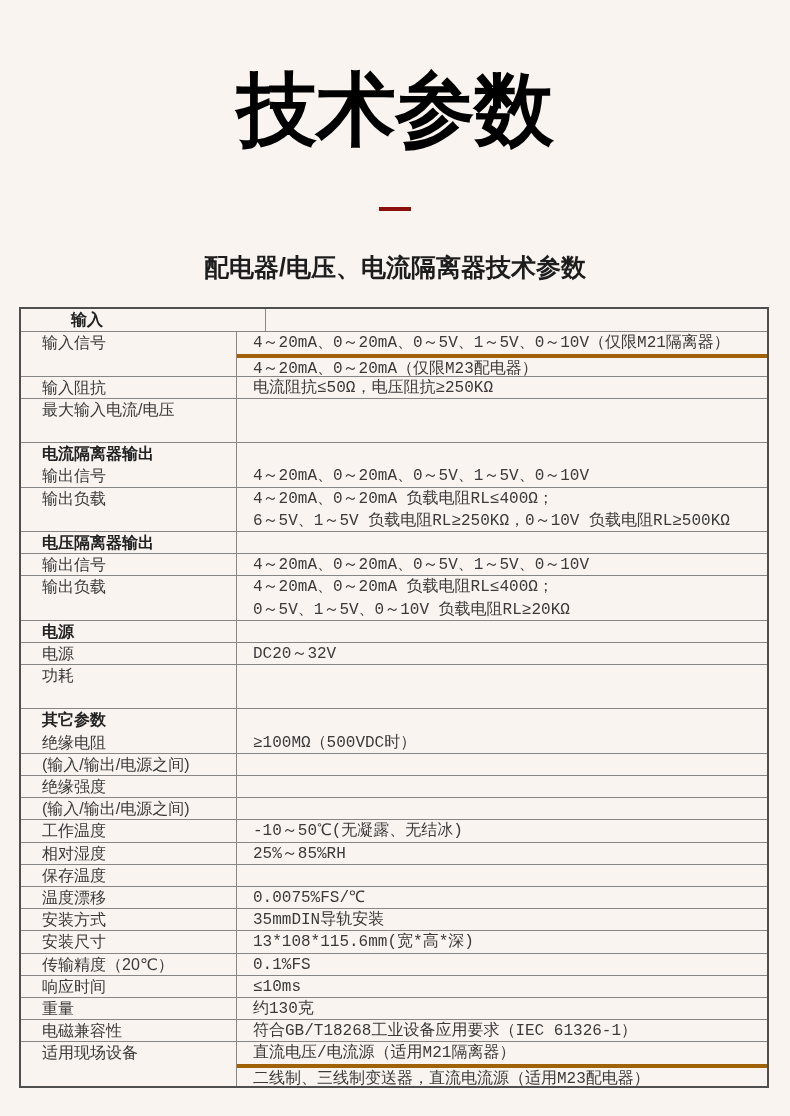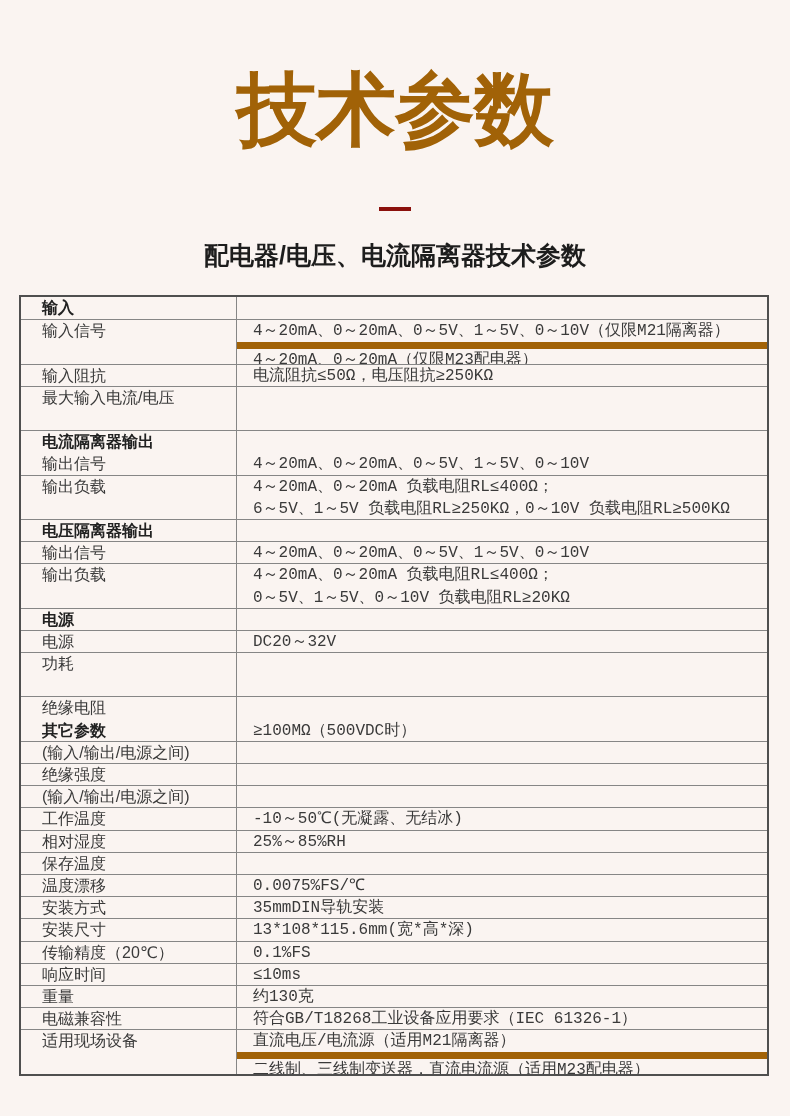--- a/index.html
+++ b/index.html
@@ -9,68 +9,68 @@
     font-family:"Liberation Sans","DejaVu Sans",sans-serif;
     color:#3a3a3a;
     overflow:hidden;
   }
   .title {
     padding-top:70px;
     text-align:center;
     font-size:80px;
     line-height:1;
     font-weight:900;
-    color:#a16207;
+    color:#000000;
     letter-spacing:-1px;
   }
   .divider {
     width:32px; height:4px;
     background:#8b100c;
     margin:57px auto 0 auto;
   }
   .caption {
-    margin-top:29px;
+    margin-top:41px;
     text-align:center;
     font-size:25px;
     line-height:1.2;
     font-weight:700;
     color:#1d1d1d;
   }
   .spec-table {
     margin:25px 0 0 19px;
     width:750px;
     box-sizing:border-box;
     border:2px solid #4f4f4f;
     background:transparent;
   }
   .t-row {
     display:flex;
     box-sizing:border-box;
     border-top:1px solid #868686;
   }
-  .t-row:first-child { border-top:0; }
+  .t-row:first-child { border-top:0;margin-left:29px; }
   .t-row.section, .t-row.simple { height:22.2px; }
   .t-row.split, .t-row.wrap, .t-row.group { height:44.4px; }
   .cell { box-sizing:border-box; overflow:hidden; }
   .cell.left {
     width:216px; flex:none;
     border-right:1px solid #868686;
   }
   .cell.right { flex:1 1 auto; }
   .line {
     height:22.2px;
     line-height:22.2px;
     font-size:16px;
     white-space:nowrap;
     box-sizing:border-box;
   }
   .cell.left .line { padding-left:21px; }
   .cell.right .line { padding-left:16px;font-family:Liberation Mono, monospace; }
   .line.bold { font-weight:700; color:#222; }
-  .t-row.split .cell.right .val-line + .val-line { border-top:7px solid #a16207; }
+  .t-row.split .cell.right .val-line + .val-line { border-top:4px solid #a16207; }
 </style>
 </head>
 <body>
 
 <div class="title">技术参数</div>
 <div class="divider" style="background: rgb(139, 16, 12);"></div>
 <div class="caption">配电器/电压、电流隔离器技术参数</div>
 <div class="spec-table">
     <div class="t-row section">
       <div class="cell left">
@@ -156,22 +156,22 @@
         <div class="line">DC20～32V</div>
       </div>
     </div>
     <div class="t-row split">
       <div class="cell left">
         <div class="line">功耗</div>
       </div>
     </div>
     <div class="t-row group">
       <div class="cell left">
+        <div class="line bold">其它参数</div>
         <div class="line">绝缘电阻</div>
-        <div class="line bold">其它参数</div>
       </div>
       <div class="cell right">
         <div class="line spacer"></div>
         <div class="line">≥100MΩ（500VDC时）</div>
       </div>
     </div>
     <div class="t-row simple">
       <div class="cell left">
         <div class="line">(输入/输出/电源之间)</div>
       </div>

